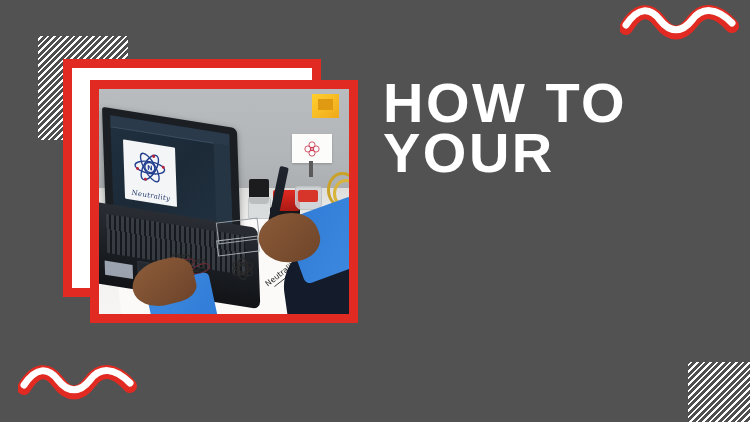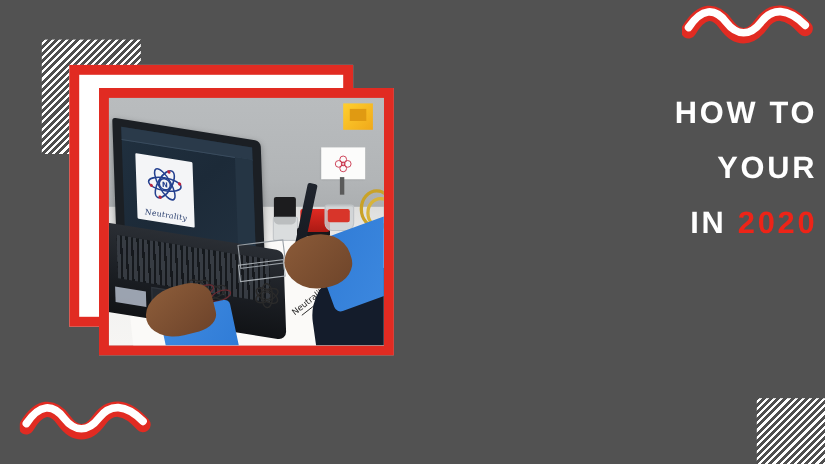--- a/index.html
+++ b/index.html
@@ -222,25 +222,25 @@
     position:absolute; left: 47%; top: 66%; width: 16%; height: 6%;
     border: 1px solid #a8aeb3; transform: rotate(-7deg);
   }
 
   
   #headline {
     position: absolute;
     left: 383px;
     top: 78px;
     width: 360px;
-    text-align: right;
+    text-align: left;
     color: #ffffff;
     font-family: "Liberation Sans", sans-serif;
     font-weight: bold;
-    font-size: 28px;
+    font-size: 56px;
     line-height: 50px;
     letter-spacing: 2.5px;
   }
   #headline .line { display: block; white-space: nowrap; }
   #headline .accent { color: #ed2418; }
 </style>
 </head>
 <body>
 
 <div id="canvas">
@@ -362,16 +362,15 @@
   <div class="wave" id="wave-bottom-left">
     <svg viewBox="0 0 122 36" preserveAspectRatio="none">
       <path d="M6,24 C18,4 30,4 40,18 C50,32 62,32 72,18 C82,4 96,4 112,22" fill="none" stroke="#e12b22" stroke-width="14" stroke-linecap="round"></path>
       <path d="M6,21 C18,3 30,3 40,16 C50,29 62,29 72,16 C82,3 96,3 112,19" fill="none" stroke="#ffffff" stroke-width="7" stroke-linecap="round"></path>
     </svg>
   </div>
 
   <div id="headline">
     <span class="line">HOW TO</span>
     <span class="line">YOUR</span>
-    <span class="line"><span>IN </span><span class="accent">2020</span></span>
   </div>
 
 </div>
 
 </body></html>

